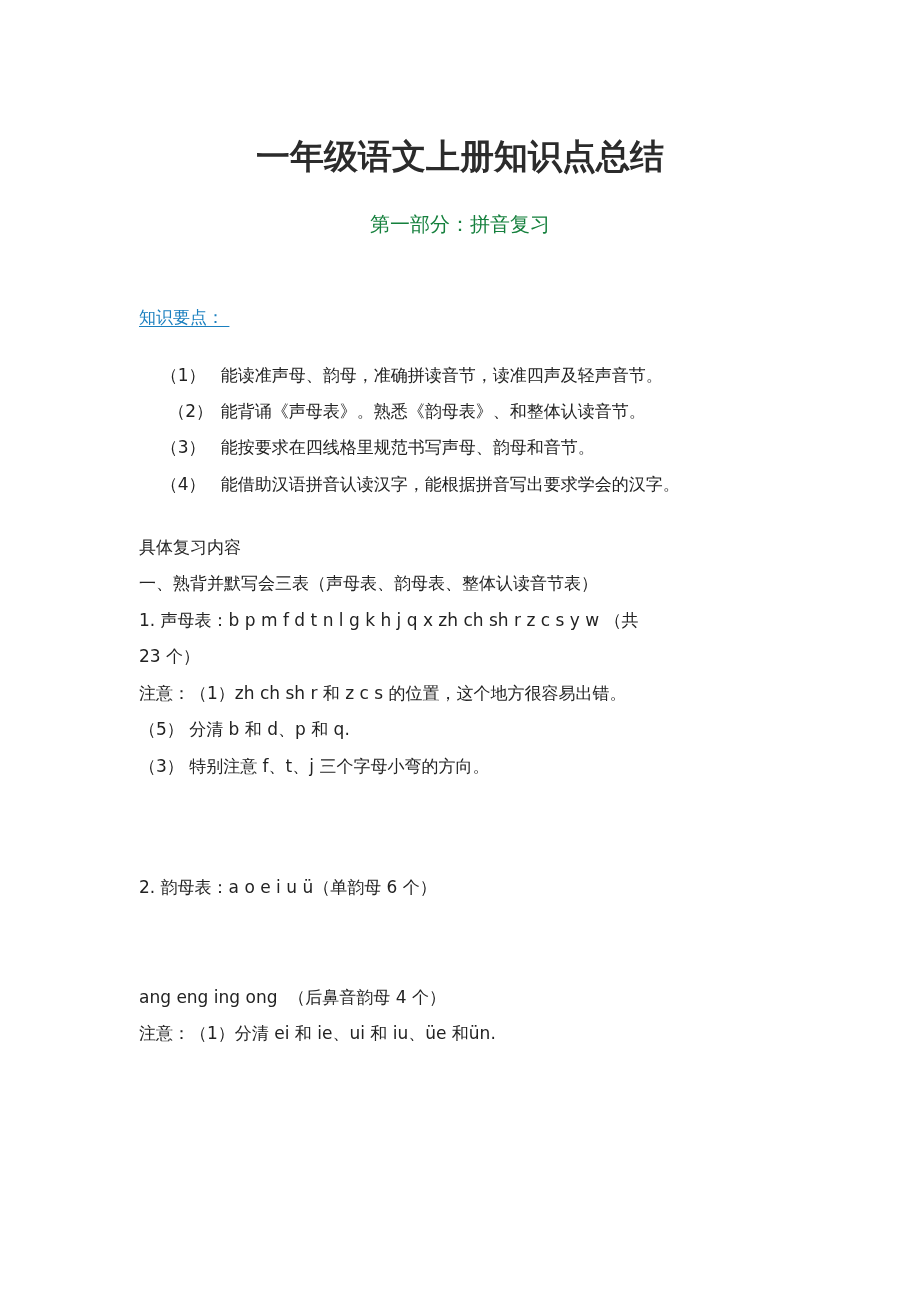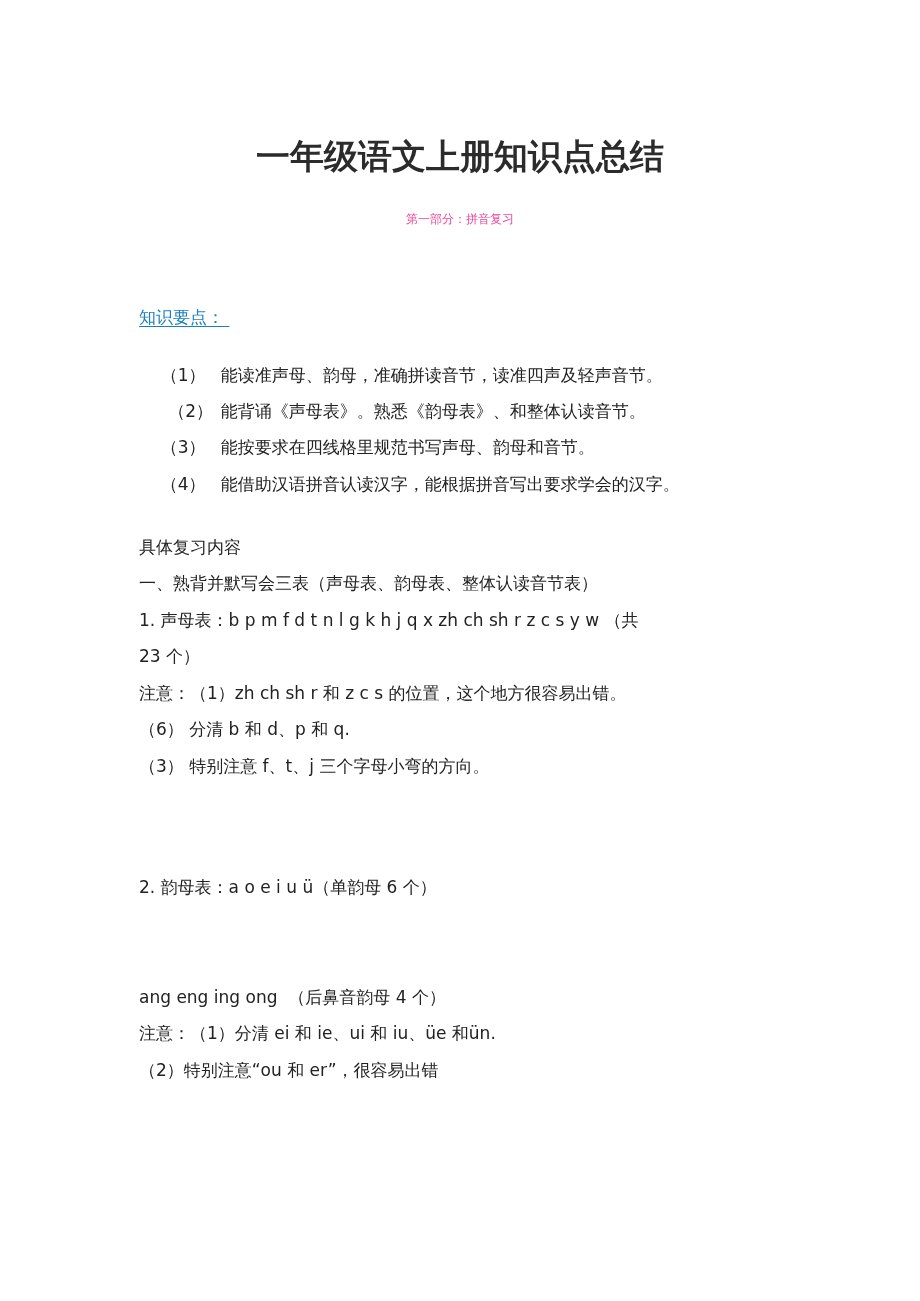--- a/index.html
+++ b/index.html
@@ -28,22 +28,22 @@
       font-size: 34px;
       font-weight: bold;
       color: #2b2b2b;
       letter-spacing: 0px;
     }
     .subtitle {
       position: absolute;
       left: 0; width: 920px;
       top: 207px;
       text-align: center;
-      font-size: 12px;
-      color: #ec4899;
+      font-size: 20px;
+      color: #15803d;
     }
     .line {
       position: absolute;
       left: 139px;
       font-size: 17px;
       line-height: 22px;
       color: #222222;
       white-space: pre;
     }
     .kp-heading {
@@ -79,22 +79,21 @@
     <span class="num">（4）</span><span>能借助汉语拼音认读汉字，能根据拼音写出要求学会的汉字。</span>
   </div>
 
   <div class="line" style="top:532px;text-align:right;">具体复习内容</div>
   <div class="line" style="top:568px;">一、熟背并默写会三表（声母表、韵母表、整体认读音节表）</div>
 
   <div class="line" style="top:605px;">1. 声母表：b p m f d t n l g k h j q x zh ch sh r z c s y w （共</div>
   <div class="line" style="top:641px;">23 个）</div>
 
   <div class="line" style="top:678px;">注意：（1）zh ch sh r 和 z c s 的位置，这个地方很容易出错。</div>
-  <div class="line" style="top:714px;">（6） 分清 b 和 d、p 和 q.</div>
+  <div class="line" style="top:714px;">（5） 分清 b 和 d、p 和 q.</div>
   <div class="line" style="top:751px;">（3） 特别注意 f、t、j 三个字母小弯的方向。</div>
 
   <div class="line" style="top:872px;">2. 韵母表：a o e i u ü（单韵母 6 个）</div>
   <div class="line" style="top:982px;">ang eng ing ong  （后鼻音韵母 4 个）</div>
 
   <div class="line" style="top:1018px;">注意：（1）分清 ei 和 ie、ui 和 iu、üe 和ün.</div>
-  <div class="line" style="top:1055px;">（2）特别注意“ou 和 er”，很容易出错</div>
 
 </div>
 
 </body></html>

